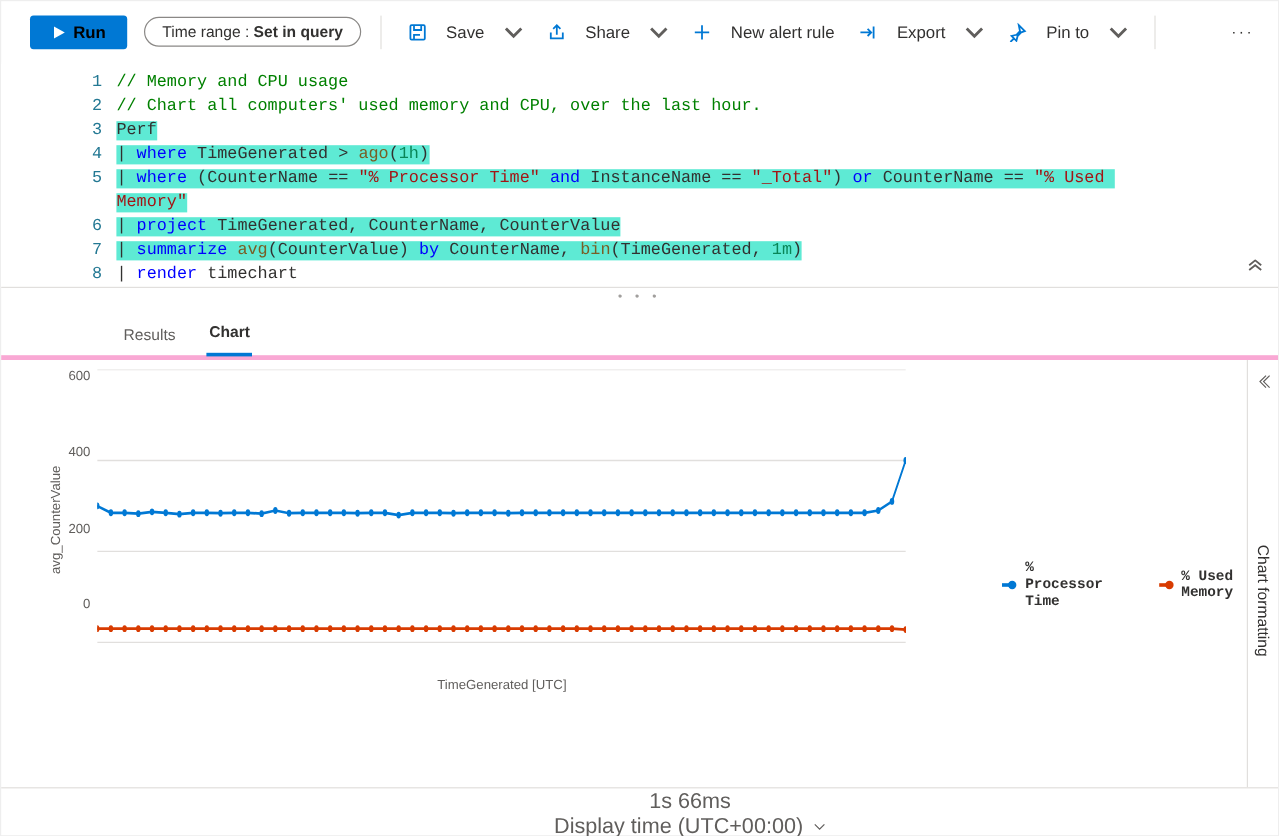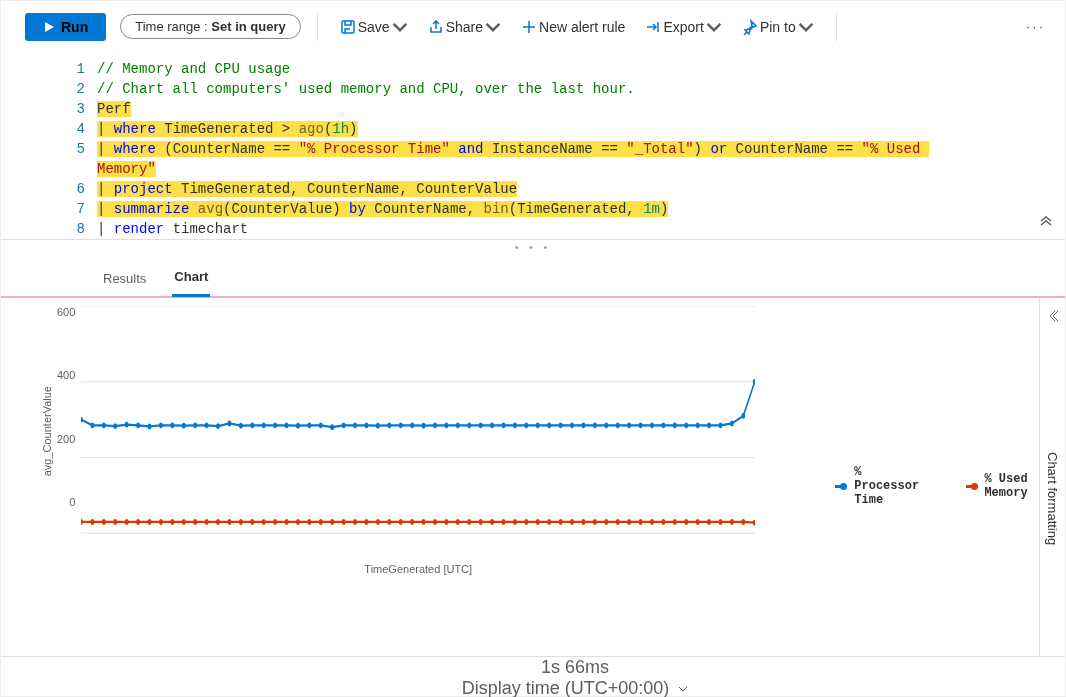--- a/index.html
+++ b/index.html
@@ -5,41 +5,41 @@
   * { box-sizing: border-box; }
   body { margin:0; font-family: "Segoe UI", -apple-system, sans-serif; font-size:13px; color:#323130; background:#fff; overflow:hidden; }
   .app { display:flex; flex-direction:column; width:1066px; height:697px; border:1px solid #eee; }
   
   .toolbar { display:flex; align-items:center; padding:6px 12px 6px 24px; gap:8px; border-bottom:1px solid #fff; height:52px;}
   .run-btn { background:#0078d4; color:#000000; border:none; border-radius:3px; padding:6px 18px; font-size:14px; display:flex; align-items:center; gap:6px; cursor:pointer; font-weight:600;}
   .run-btn svg { width:12px; height:12px; fill:#fff; }
   .time-pill { border:1px solid #8a8886; border-radius:16px; padding:4px 14px; margin-left:6px; font-size:13px; cursor:pointer; }
   .time-pill b { font-weight:600; }
   .tb-sep { width:1px; height:28px; background:#e1dfdd; margin:0 8px;}
-  .tb-act { display:flex; align-items:center; gap:2px; padding:4px 6px; color:#323130; cursor:pointer; font-size:14px;}
+  .tb-act { display:flex; align-items:center; gap:16px; padding:4px 6px; color:#323130; cursor:pointer; font-size:14px;}
   .tb-act svg { width:16px; height:16px; stroke:#0078d4; fill:none; stroke-width:1.5;}
   .chev { width:10px; height:10px; }
   .tb-more { margin-left:auto; padding:4px 8px; cursor:pointer; letter-spacing:2px;}
   
   .editor-wrap { position:relative; padding:6px 0 0 0; background:#fff; border-bottom:1px solid #e1dfdd;}
   .editor { font-family: Consolas, "Courier New", monospace; font-size:14px; line-height:20px; padding-left:0; display:flex; }
   .gutter { color:#237893; text-align:right; padding:0 12px 0 0; user-select:none; width:96px;}
   .gutter div { height:20px; }
   .code { flex:1; white-space:pre; }
   .code div { height:20px; }
   .cmt { color:#008000; }
   .kw { color:#0000ff; }
-  .hl { background:#fde047; }
+  .hl { background:#5eead4; }
   .str { color:#a31515; }
   .fn  { color:#795e26;}
   .num { color:#098658;}
   .expand-up { position:absolute; right:12px; bottom:6px; cursor:pointer; }
   .drag-dots { text-align:center; color:#a19f9d; font-size:10px; letter-spacing:4px; padding:2px 0; cursor:row-resize;}
   
-  .tabs { display:flex; gap:24px; padding:8px 0 0 100px; border-bottom:2px solid #f9a8d4; align-items:flex-end;}
+  .tabs { display:flex; gap:24px; padding:8px 0 0 100px; border-bottom:4px solid #f9a8d4; align-items:flex-end;}
   .tab { padding:6px 2px 10px; color:#605e5c; cursor:pointer; }
   .tab.active { color:#323130; font-weight:600; border-bottom:3px solid #0078d4; margin-bottom:-1px;}
   
   .chart-row { display:flex; flex:1; min-height:0;}
   .chart-area { flex:1; padding:8px 0 0 40px; position:relative; display:flex; flex-direction:row;}
   .side-handle { width:26px; border-left:1px solid #e1dfdd; display:flex; flex-direction:column; align-items:center; padding-top:12px; cursor:pointer;}
   .side-handle .lbl { writing-mode:vertical-rl; font-size:13px; color:#323130; margin-top:130px;}
   .plot-wrap { display:flex; height:250px;}
   .y-label { writing-mode:vertical-rl; transform:rotate(180deg); font-size:11px; color:#605e5c; align-self:center; margin-right:4px;}
   .y-axis { display:flex; flex-direction:column; justify-content:space-between; text-align:right; font-size:11px; color:#605e5c; padding:0 6px 28px 0; height:230px;}

